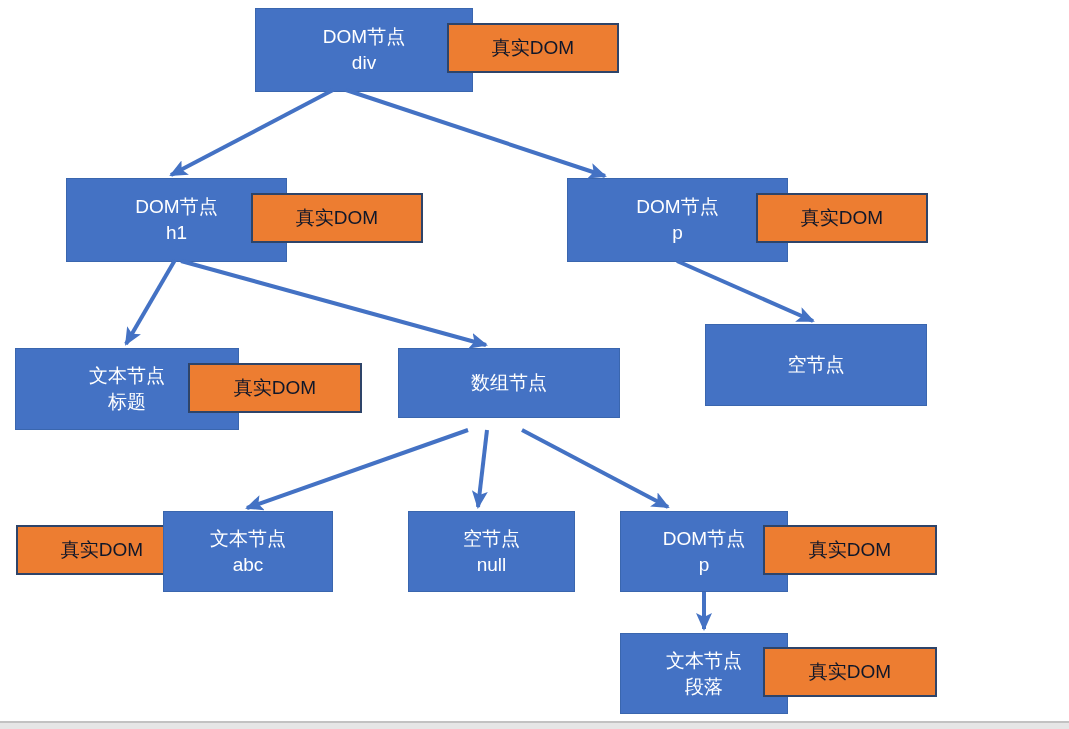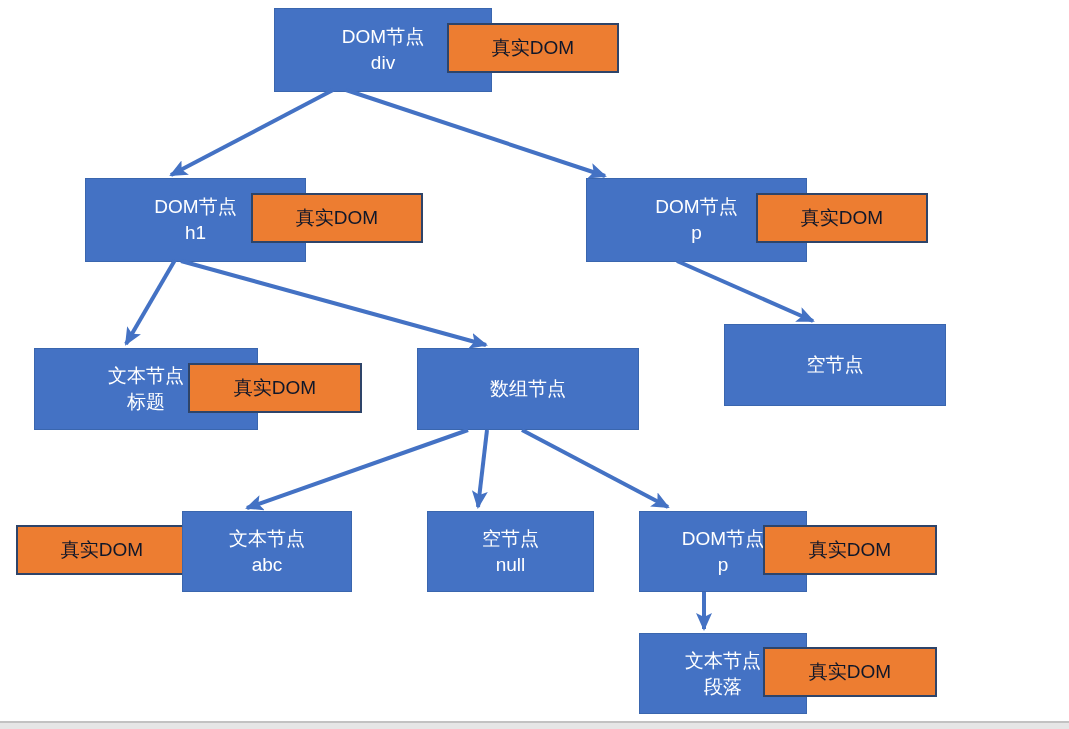--- a/index.html
+++ b/index.html
@@ -18,21 +18,20 @@
     border: 1.5px solid var(--node-border);
     box-sizing: border-box;
     color: #ffffff;
     display: flex;
     flex-direction: column;
     align-items: center;
     justify-content: center;
     text-align: center;
     font-size: 19px;
     line-height: 26px;
-    margin-left: 19px;
   }
   .tag {
     position: absolute;
     background: var(--tag-fill);
     border: 2px solid var(--tag-border);
     box-sizing: border-box;
     color: #0f172a;
     display: flex;
     align-items: center;
     justify-content: center;
@@ -97,21 +96,21 @@
     <span>p</span>
   </div>
   <div class="tag above" style="left:756px;top:193px;width:172px;height:50px">真实DOM</div>
 
   <div class="node" style="left:15px;top:348px;width:224px;height:82px">
     <span>文本节点</span>
     <span>标题</span>
   </div>
   <div class="tag above" style="left:188px;top:363px;width:174px;height:50px">真实DOM</div>
 
-  <div class="node" style="left:398px;top:348px;width:222px;height:82px">
+  <div class="node" style="left:398px;top:348px;width:222px;height:70px">
     <span>数组节点</span>
   </div>
 
   <div class="node" style="left:705px;top:324px;width:222px;height:82px">
     <span>空节点</span>
   </div>
 
   <div class="tag below" style="left:16px;top:525px;width:172px;height:50px">真实DOM</div>
   <div class="node" style="left:163px;top:511px;width:170px;height:81px">
     <span>文本节点</span>

